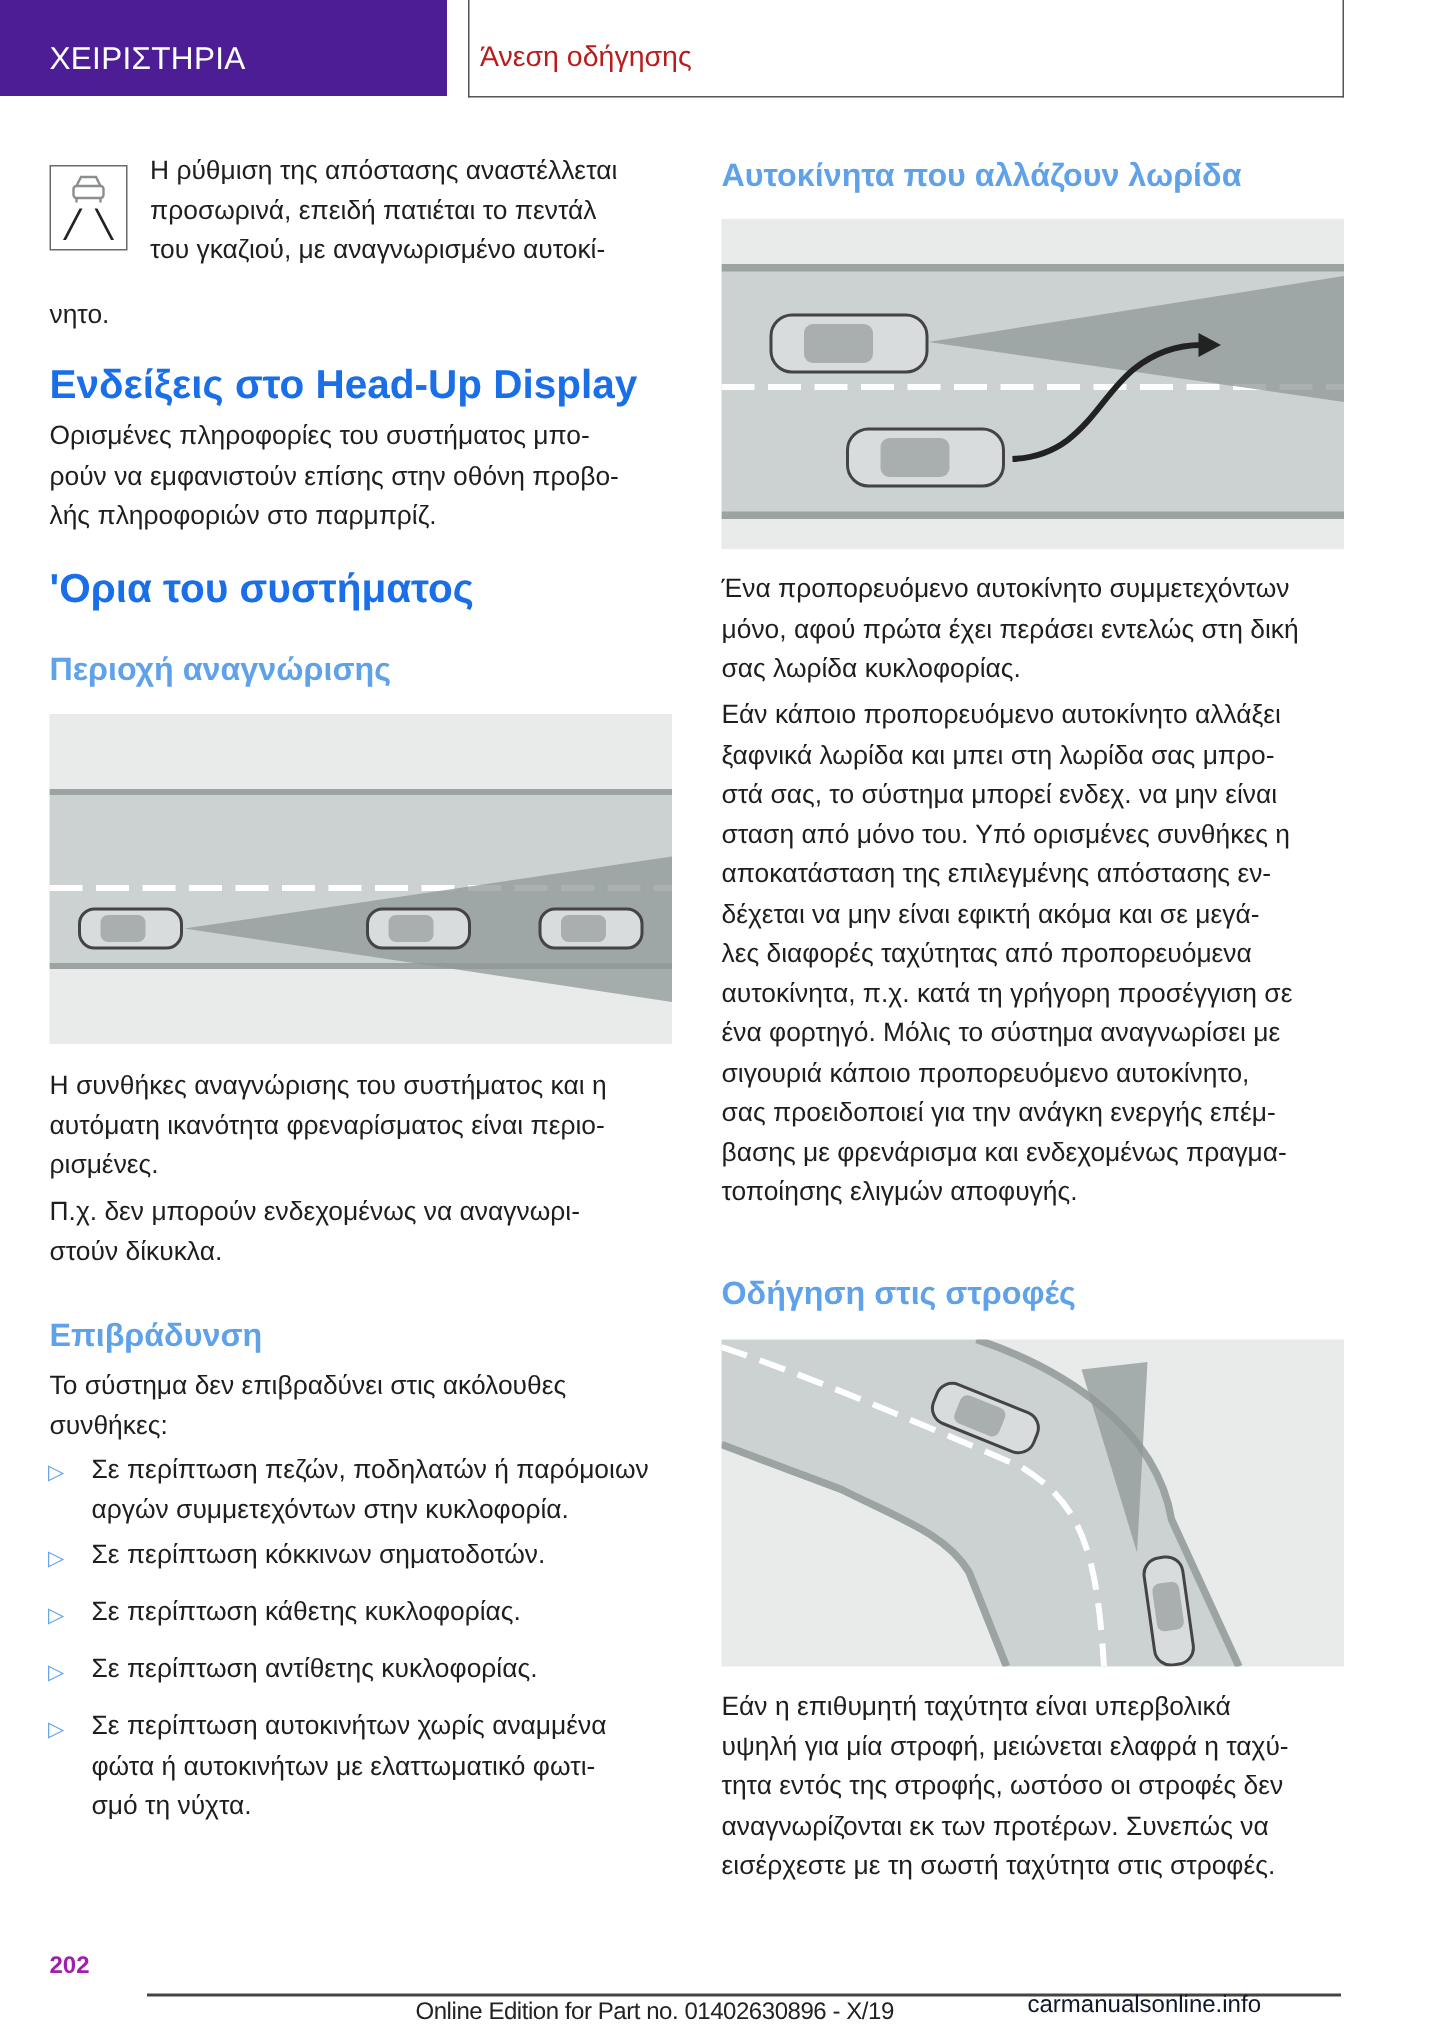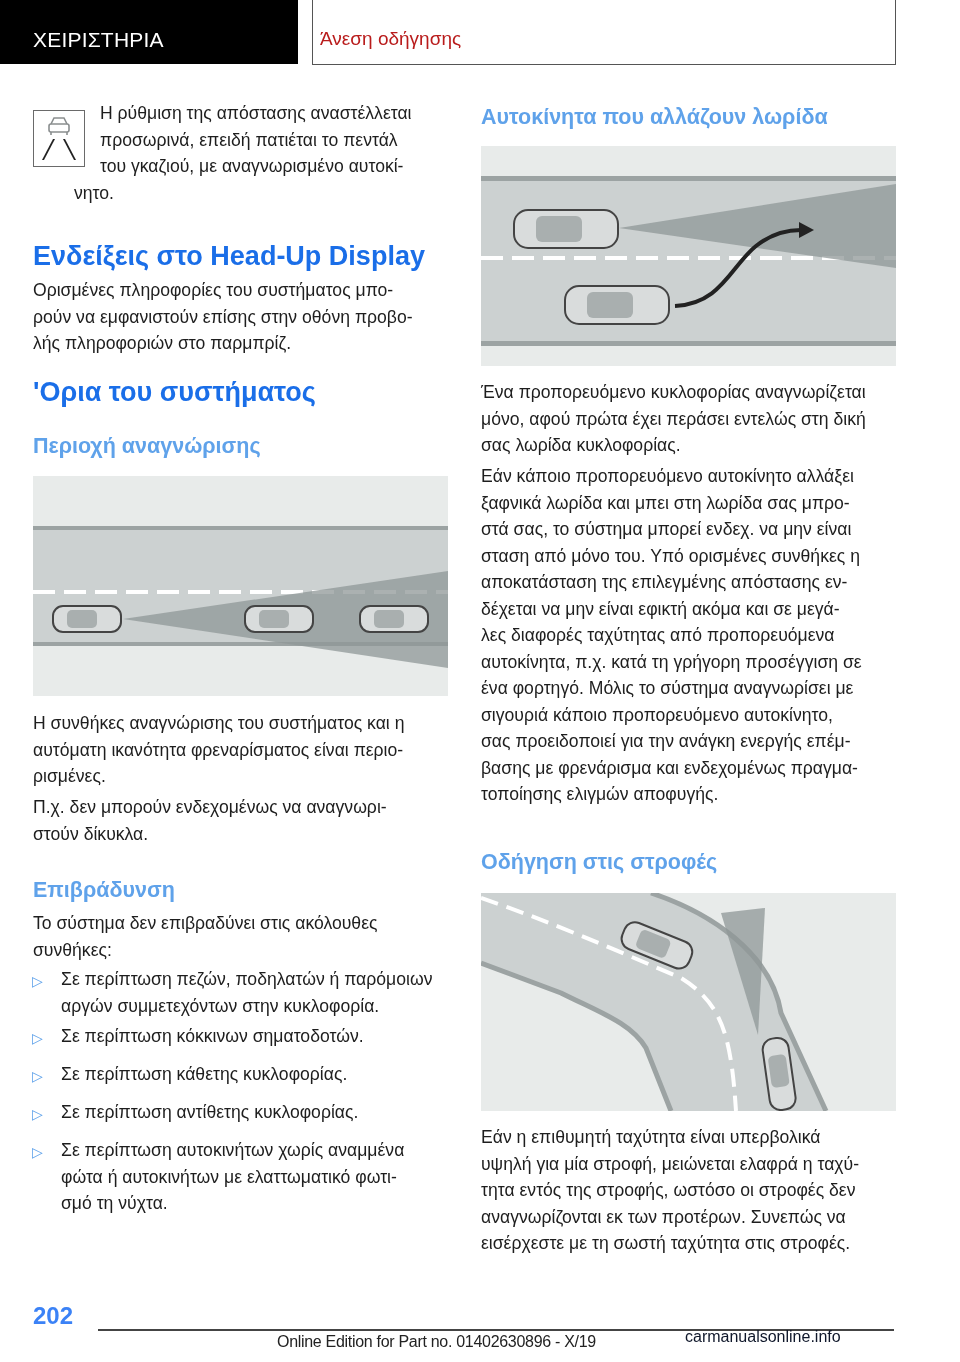--- a/index.html
+++ b/index.html
@@ -1,41 +1,41 @@
 <!DOCTYPE html>
 <html><head>
 <meta charset="utf-8">
 <style>
   html, body { margin: 0; padding: 0; }
   body {
     width: 960px; height: 1362px; background: #ffffff; position: relative; overflow: hidden;
     font-family: "Liberation Sans", sans-serif; color: #1a1a1a;
   }
   .hdr-left {
-    position: absolute; left: 0; top: 0; width: 298px; height: 64px; background: #000000;
+    position: absolute; left: 0; top: 0; width: 298px; height: 64px; background: #4c1d95;
   }
   .hdr-left span {
     position: absolute; left: 33px; top: 28px; color: #fff; font-size: 21px; letter-spacing: 0.2px;
   }
   .hdr-right {
     position: absolute; left: 312px; top: -2px; width: 582px; height: 66px; border: 1px solid #555; border-top: none; background: #fff;
   }
   .hdr-right span {
     position: absolute; left: 7px; top: 30px; font-size: 19px; color: #b91c1c;
   }
   .body-text { font-size: 17.6px; line-height: 26.5px; color: #1e1e1e; }
   .abs { position: absolute; }
   .h-dark { color: #1a6ee8; font-weight: bold; font-size: 27px; }
   .h-light { color: #5fa2ea; font-weight: bold; font-size: 21.5px; }
   .icon-box {
     position: absolute; left: 33px; top: 110px; width: 50px; height: 55px; border: 1px solid #6a6a6a;
   }
   .bullet { position: absolute; left: 32px; font-size: 14px; color: #5fa2ea; }
   .fig { position: absolute; background: #e8ebea; }
-  .footer-num { position: absolute; left: 33px; top: 1302px; font-size: 24px; font-weight: bold; color: #3b82f6; }
+  .footer-num { position: absolute; left: 33px; top: 1302px; font-size: 16px; font-weight: bold; color: #a21caf; }
   .footer-rule { position: absolute; left: 98px; top: 1329px; width: 796px; height: 2px; background: #444; }
   .footer-ed { position: absolute; left: 277px; top: 1333px; font-size: 16px; color: #222; letter-spacing: -0.3px; }
   .footer-wm { position: absolute; left: 685px; top: 1328px; font-size: 16px; color: #0f172a; }
 </style>
 </head>
 <body>
 
 <div class="hdr-left">
   <span>ΧΕΙΡΙΣΤΗΡΙΑ</span>
 </div>
@@ -53,21 +53,21 @@
     </g>
     <path d="M19 28 L8 49 L10 49 L21 28 Z" fill="#222"></path>
     <path d="M31 28 L42 49 L40 49 L29 28 Z" fill="#222"></path>
   </svg>
 </div>
 <div class="abs body-text" style="left:100px; top:100px;">
   <div>Η ρύθμιση της απόστασης αναστέλλεται</div>
   <div>προσωρινά, επειδή πατιέται το πεντάλ</div>
   <div>του γκαζιού, με αναγνωρισμένο αυτοκί-</div>
 </div>
-<div class="abs body-text" style="left:33px; top:180px;margin-left:41px;">νητο.</div>
+<div class="abs body-text" style="left:33px; top:196px;">νητο.</div>
 
 <div class="abs h-dark" style="left:33px; top:241px;">Ενδείξεις στο Head-Up Display</div>
 <div class="abs body-text" style="left:33px; top:277px;">
   <div>Ορισμένες πληροφορίες του συστήματος μπο-</div>
   <div>ρούν να εμφανιστούν επίσης στην οθόνη προβο-</div>
   <div>λής πληροφοριών στο παρμπρίζ.</div>
 </div>
 
 <div class="abs h-dark" style="left:33px; top:377px;">'Ορια του συστήματος</div>
 <div class="abs h-light" style="left:33px; top:434px;">Περιοχή αναγνώρισης</div>
@@ -146,21 +146,21 @@
     <g>
       <rect x="84" y="140" width="104" height="38" rx="14" fill="#d9dcdc" stroke="#444" stroke-width="2"></rect>
       <rect x="106" y="146" width="46" height="26" rx="6" fill="#a9afaf"></rect>
     </g>
     <path d="M194 160 C 240 158, 250 120, 275 100 C 290 88, 305 84, 320 84" fill="none" stroke="#222" stroke-width="4"></path>
     <polygon points="318,76 333,84 318,92" fill="#222"></polygon>
   </svg>
 </div>
 
 <div class="abs body-text" style="left:481px; top:379px;">
-  <div>Ένα προπορευόμενο κυκλοφορίας αναγνωρίζεται</div>
+  <div>Ένα προπορευόμενο αυτοκίνητο συμμετεχόντων</div>
   <div>μόνο, αφού πρώτα έχει περάσει εντελώς στη δική</div>
   <div>σας λωρίδα κυκλοφορίας.</div>
 </div>
 
 <div class="abs body-text" style="left:481px; top:463px;">
   <div>Εάν κάποιο προπορευόμενο αυτοκίνητο αλλάξει</div>
   <div>ξαφνικά λωρίδα και μπει στη λωρίδα σας μπρο-</div>
   <div>στά σας, το σύστημα μπορεί ενδεχ. να μην είναι</div>
   <div>σταση από μόνο του. Υπό ορισμένες συνθήκες η</div>
   <div>αποκατάσταση της επιλεγμένης απόστασης εν-</div>

